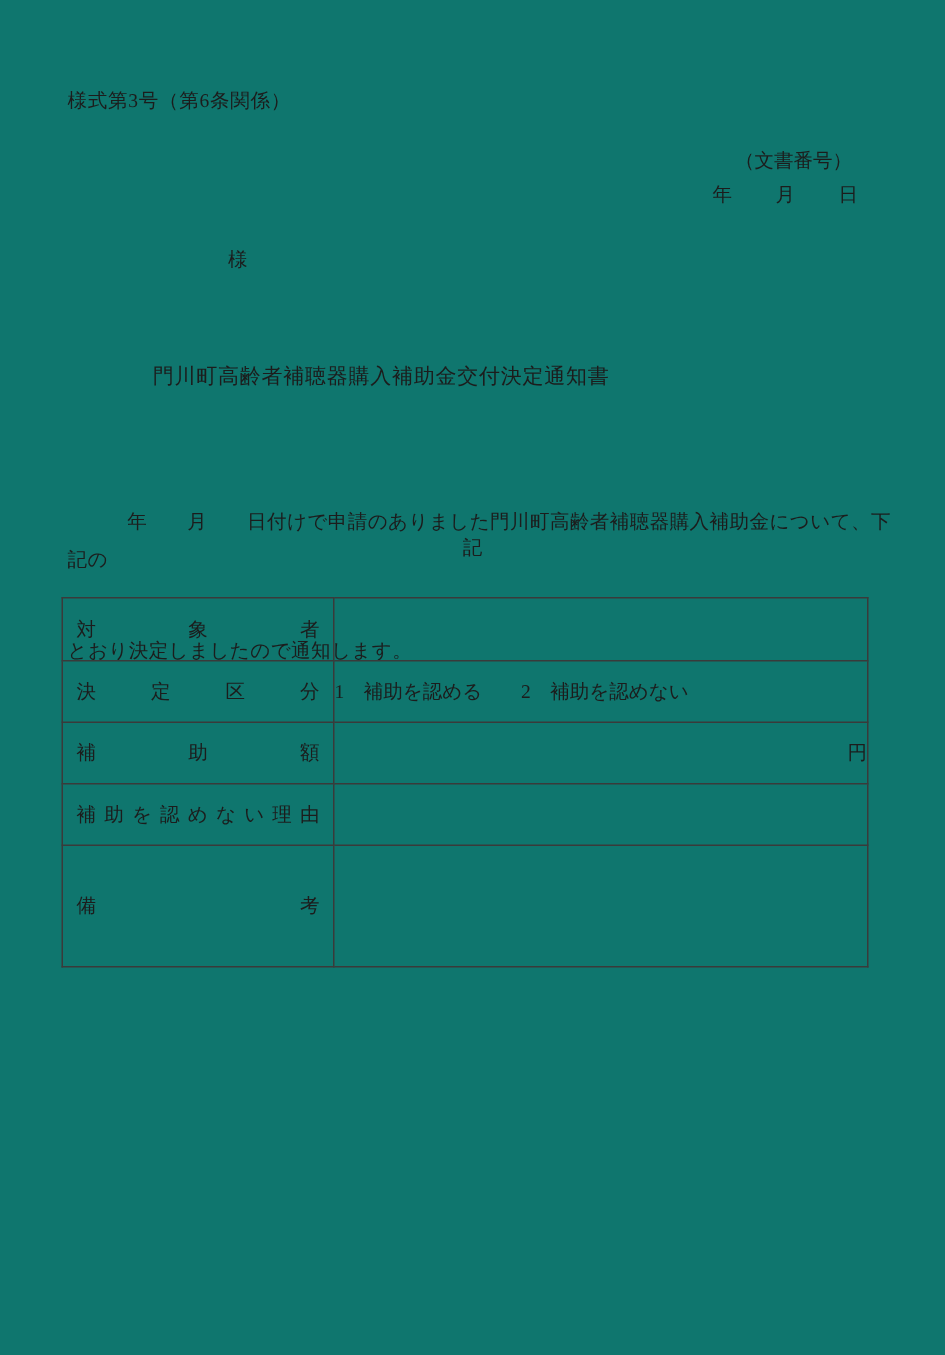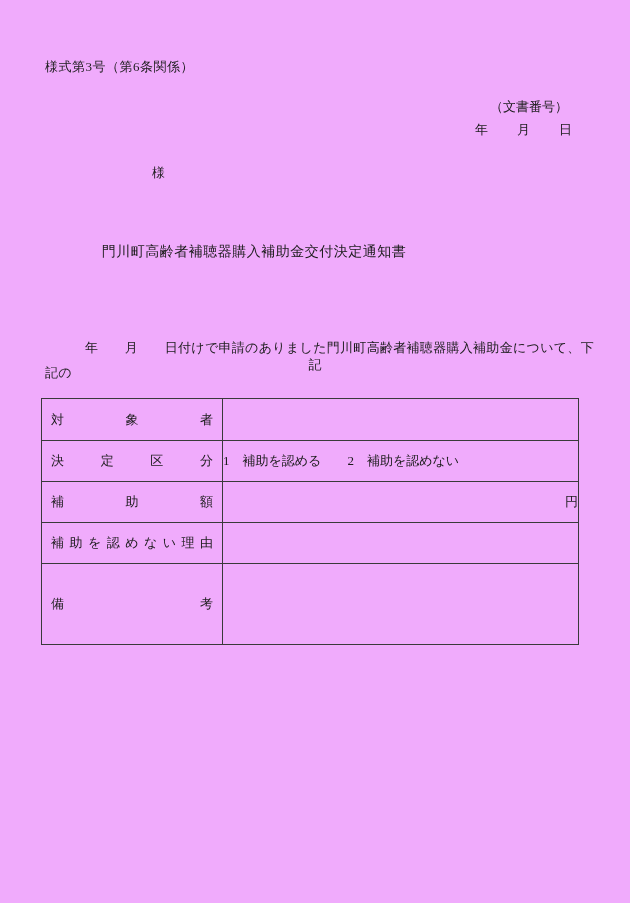--- a/index.html
+++ b/index.html
@@ -4,21 +4,21 @@
 <style>
   html, body {
     margin: 0;
     padding: 0;
     background: #ffffff;
   }
   .page {
     position: relative;
     width: 630px;
     height: 903px;
-    background: #f0abfc;
+    background: #0f766e;
     font-family: "Liberation Serif", "DejaVu Serif", serif;
     color: #1c1c1c;
     font-size: 13px;
     line-height: 18px;
     overflow: hidden;
   }
   .abs { position: absolute; white-space: pre; }
 
   .form-number   { left: 45px;  top: 58px; letter-spacing: 0.5px; }
   .doc-number    { right: 62px; top: 98px;  text-align: right; margin-left: 24px; }
@@ -74,20 +74,21 @@
 
   <div class="abs date-line">年　　月　　日</div>
 
   <div class="abs addressee">様</div>
 
 
   <div class="abs doc-title">門川町高齢者補聴器購入補助金交付決定通知書</div>
 
   <div class="abs body-text">
     <div>　　　年　　月　　日付けで申請のありました門川町高齢者補聴器購入補助金について、下記の</div>
+    <div>とおり決定しましたので通知します。</div>
   </div>
 
   <div class="abs ki">記</div>
 
   <table class="decision-table">
     <colgroup>
       <col style="width:181px">
       <col style="width:356px">
     </colgroup>
     <tbody>

